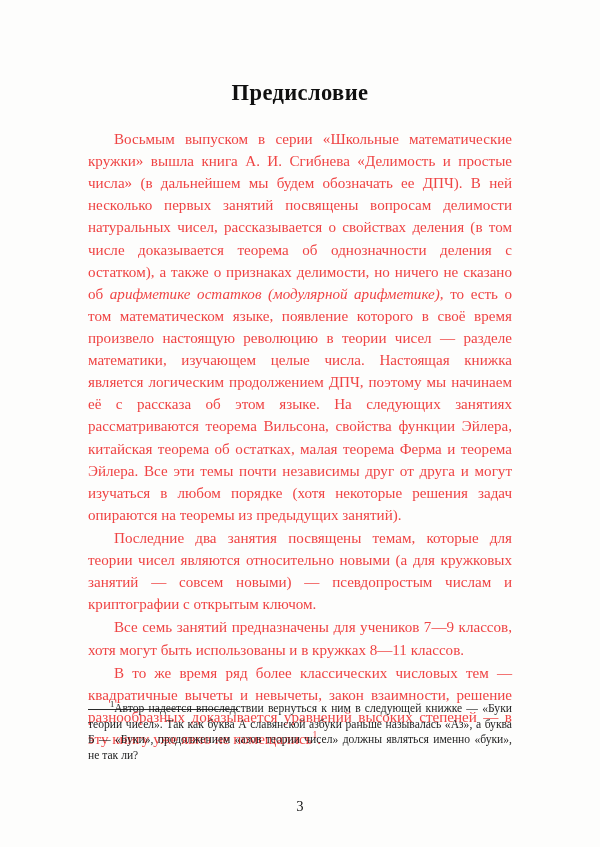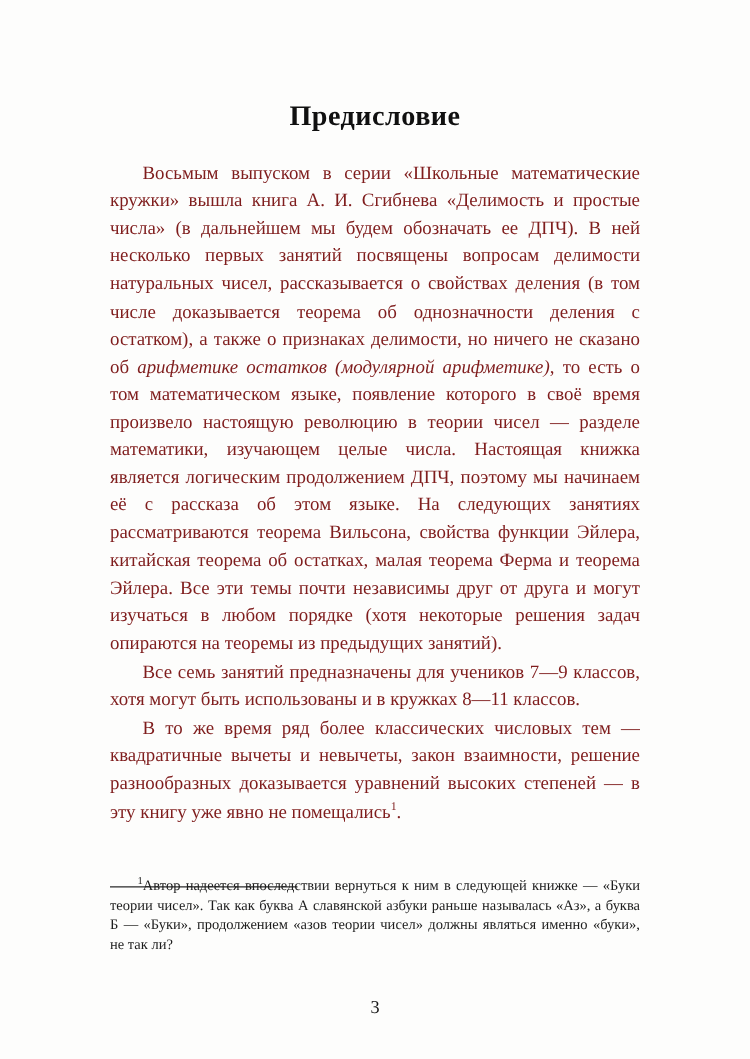--- a/index.html
+++ b/index.html
@@ -37,21 +37,21 @@
     color: #101010;
   }
   p.body-par {
     margin: 0 0 0 0;
     text-align: justify;
     text-justify: inter-word;
     font-size: 15.1px;
     line-height: 1.465;
     text-indent: 26px;
     hyphens: manual;
-    color: #7f1d1d;
+    color: #ef4444;
   }
   p.body-par + p.body-par {
     margin-top: 1px;
   }
   .ital {
     font-style: italic;
   }
   .fn-rule {
     position: absolute;
     left: 88px;
@@ -97,20 +97,21 @@
 <body>
 
 <div class="page">
 
   <div class="content">
 
     <h1 class="doc-title">Предисловие</h1>
 
     <p class="body-par"><span>Восьмым выпуском в серии «Школьные математические кружки» вышла книга А. И. Сгибнева «Делимость и простые числа» (в дальнейшем мы будем обозначать ее ДПЧ). В ней несколько первых занятий посвящены вопросам делимости натуральных чисел, рассказывается о свойствах деления (в том числе доказывается теорема об однозначности деления с остатком), а также о признаках делимости, но ничего не сказано об </span><span class="ital">арифметике остатков (модулярной арифметике)</span><span>, то есть о том математическом языке, появление которого в своё время произвело настоящую революцию в теории чисел — разделе математики, изучающем целые числа. Настоящая книжка является логическим продолжением ДПЧ, поэтому мы начинаем её с рассказа об этом языке. На следующих занятиях рассматриваются теорема Вильсона, свойства функции Эйлера, китайская теорема об остатках, малая теорема Ферма и теорема Эйлера. Все эти темы почти независимы друг от друга и могут изучаться в любом порядке (хотя некоторые решения задач опираются на теоремы из предыдущих занятий).</span></p>
 
+    <p class="body-par">Последние два занятия посвящены темам, которые для теории чисел являются относительно новыми (а для кружковых занятий — совсем новыми) — псевдопростым числам и криптографии с открытым ключом.</p>
 
     <p class="body-par">Все семь занятий предназначены для учеников 7—9 классов, хотя могут быть использованы и в кружках 8—11 классов.</p>
 
     <p class="body-par"><span>В то же время ряд более классических числовых тем — квадратичные вычеты и невычеты, закон взаимности, решение разнообразных доказывается уравнений высоких степеней — в эту книгу уже явно не помещались</span><sup class="ref">1</sup><span>.</span></p>
 
   </div>
 
   <div class="fn-rule"></div>
 
   <div class="footnote">

